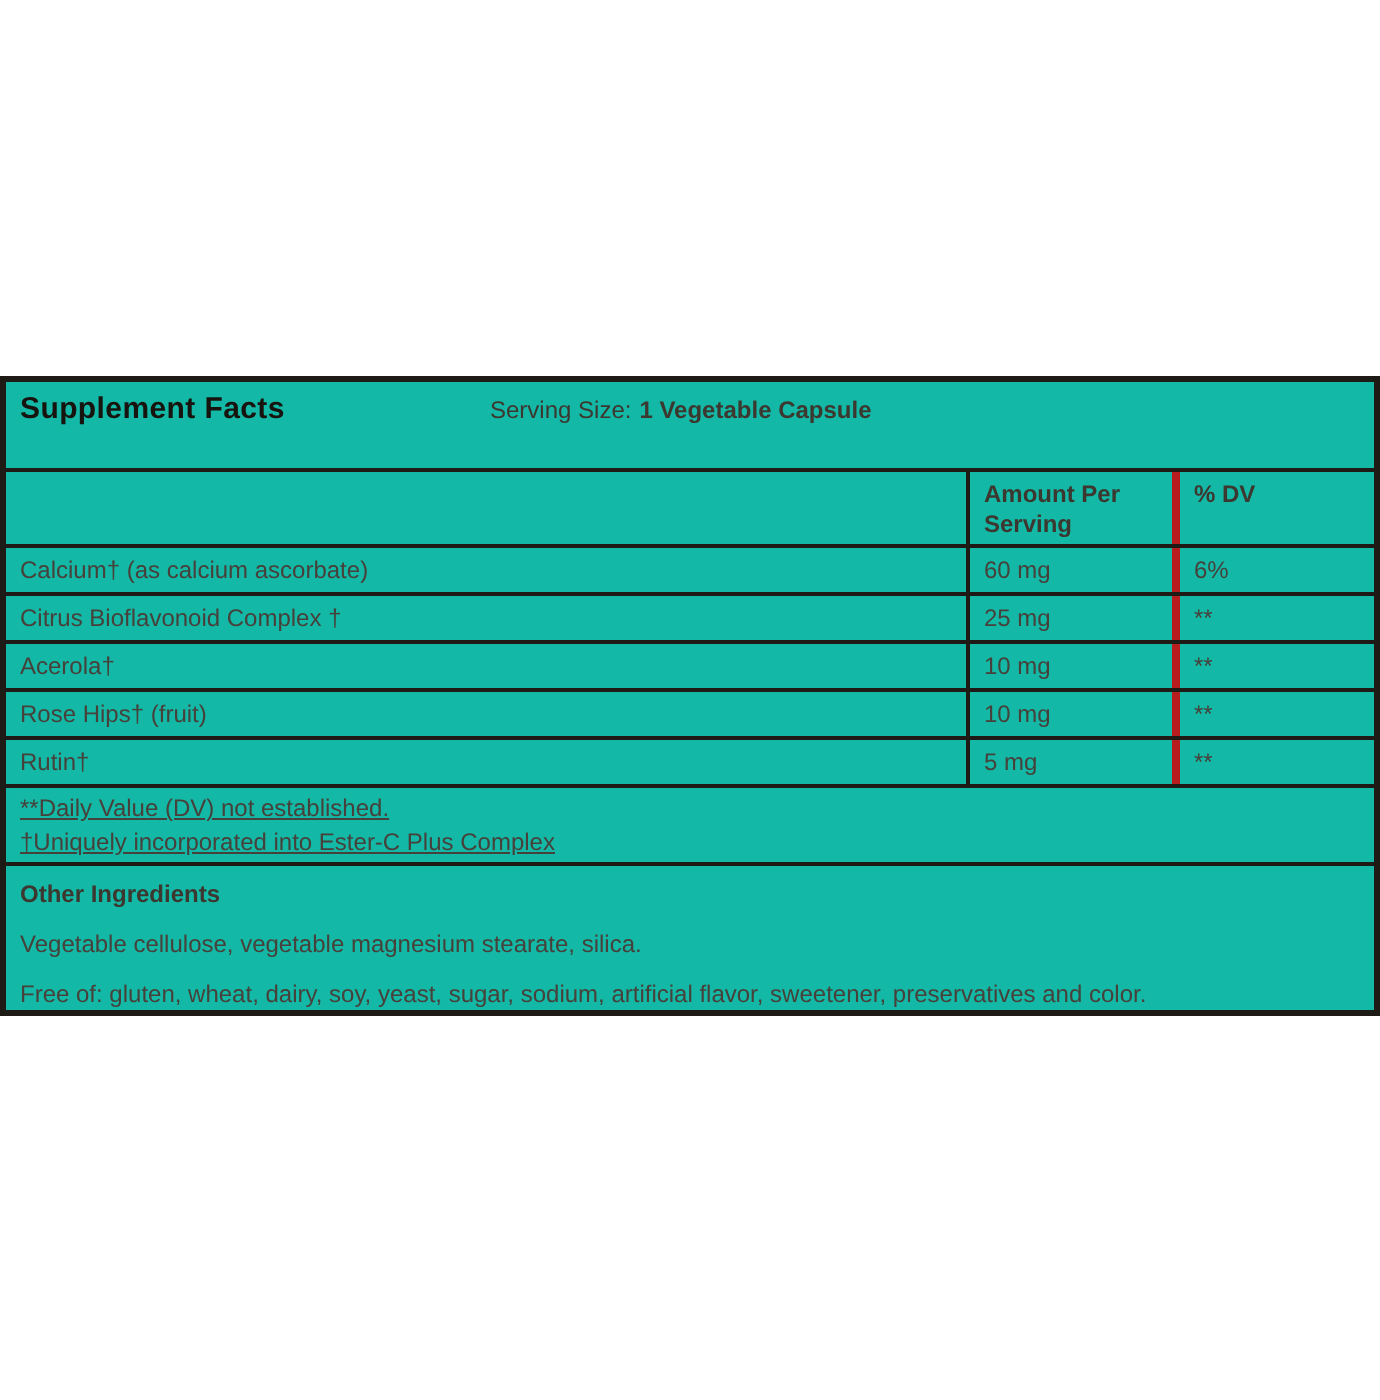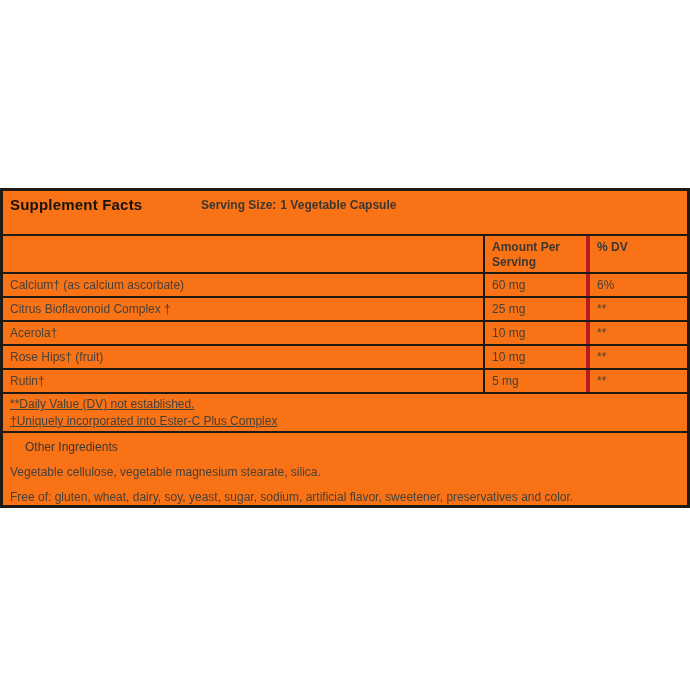--- a/index.html
+++ b/index.html
@@ -17,42 +17,42 @@
     background: #ffffff;
     overflow: hidden;
   }
   .panel {
     position: absolute;
     left: 0;
     top: 188px;
     width: 690px;
     box-sizing: border-box;
     border: 3px solid #1e1b16;
-    background: #f97316;
+    background: #14b8a6;
     color: #46413a;
     font-size: 12px;
   }
   .row { display: flex; border-top: 2px solid #1e1b16; }
   .title-row {
     border-top: none;
     height: 27px;
     display: flex;
     align-items: center;
     padding-left: 7px;
   }
   .panel-title {
     font-weight: bold;
     font-size: 15px;
     color: #17130e;
     width: 191px;
     flex: 0 0 auto;
     letter-spacing: 0.2px;
   }
   .serving { color: #3c372f; }
-  .serving-label { font-weight: bold; }
+  .serving-label { font-weight: normal; margin-left: 44px; }
   .serving-value { margin-left: 4px; font-weight: bold; }
   .cell-name {
     flex: 1 1 auto;
     box-sizing: border-box;
     padding-left: 7px;
   }
   .cell-amount {
     flex: 0 0 103px;
     box-sizing: border-box;
     border-left: 2px solid #1e1b16;
@@ -81,24 +81,23 @@
     display: block;
     padding: 2px 8px 1px 7px;
     line-height: 17px;
     text-decoration: underline;
   }
   .other-row {
     display: block;
     padding: 6px 8px 0 7px;
   }
   .other-heading {
-    font-weight: normal;
+    font-weight: bold;
     color: #3c372f;
     line-height: 16px;
-    margin-left: 15px;
   }
   .other-text {
     margin-top: 9px;
     line-height: 16px;
   }
 </style>
 </head>
 <body>
 
 <div class="page">

